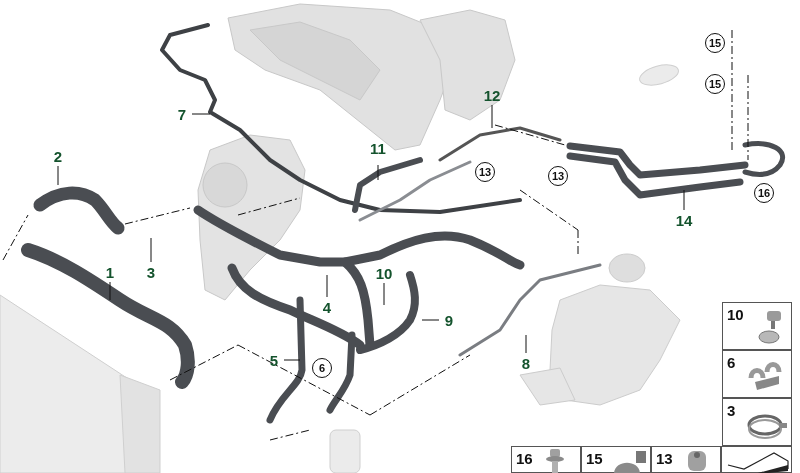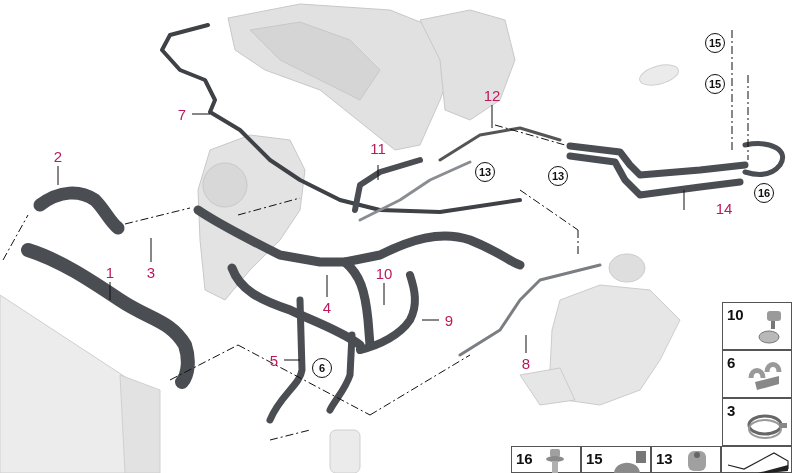--- a/index.html
+++ b/index.html
@@ -1,18 +1,18 @@
 <!DOCTYPE html>
 <html><head>
 <meta charset="utf-8">
 <style>
   html,body{margin:0;padding:0;background:#ffffff;}
   body{width:800px;height:473px;overflow:hidden;position:relative;font-family:"Liberation Sans",sans-serif;}
   #canvas{position:absolute;left:0;top:0;width:800px;height:473px;}
-  .callout{position:absolute;font-weight:normal;font-size:15px;color:#be185d;line-height:1;transform:translate(-50%,-50%);}
+  .callout{position:absolute;font-weight:bold;font-size:15px;color:#14532d;line-height:1;transform:translate(-50%,-50%);}
   .callout-circle{position:absolute;width:20px;height:20px;border:1.5px solid #111;border-radius:50%;background:#fff;font-weight:bold;font-size:11px;color:#111;display:flex;align-items:center;justify-content:center;transform:translate(-50%,-50%);box-sizing:border-box;}
   .legend-box{position:absolute;border:1px solid #555;background:#fff;box-sizing:border-box;}
   .legend-num{position:absolute;left:4px;top:3px;font-weight:bold;font-size:15px;color:#111;}
 </style>
 </head>
 <body>
 
 <svg id="canvas" viewBox="0 0 800 473" xmlns="http://www.w3.org/2000/svg">
 
   <g fill="#e1e1e1" stroke="#c8c8c8" stroke-width="1">
@@ -95,21 +95,21 @@
   <div class="callout" style="left:274px;top:360px;">5</div>
   <div class="callout-circle" style="left:322px;top:368px;">6</div>
   <div class="callout" style="left:182px;top:114px;">7</div>
   <div class="callout" style="left:526px;top:363px;">8</div>
   <div class="callout" style="left:449px;top:320px;">9</div>
   <div class="callout" style="left:384px;top:273px;">10</div>
   <div class="callout" style="left:378px;top:148px;">11</div>
   <div class="callout" style="left:492px;top:95px;">12</div>
   <div class="callout-circle" style="left:485px;top:172px;">13</div>
   <div class="callout-circle" style="left:558px;top:176px;">13</div>
-  <div class="callout" style="left:684px;top:208px;margin-left:40px;">14</div>
+  <div class="callout" style="left:684px;top:220px;">14</div>
   <div class="callout-circle" style="left:715px;top:43px;">15</div>
   <div class="callout-circle" style="left:715px;top:84px;">15</div>
   <div class="callout-circle" style="left:764px;top:193px;">16</div>
 </div>
 
 <div id="legend">
   <div class="legend-box" style="left:722px;top:302px;width:70px;height:48px;">
     <span class="legend-num">10</span>
     <svg width="40" height="40" style="position:absolute;left:26px;top:4px;" viewBox="0 0 40 40">
       <rect x="18" y="4" width="14" height="10" rx="3" fill="#9a9a9a"></rect>

